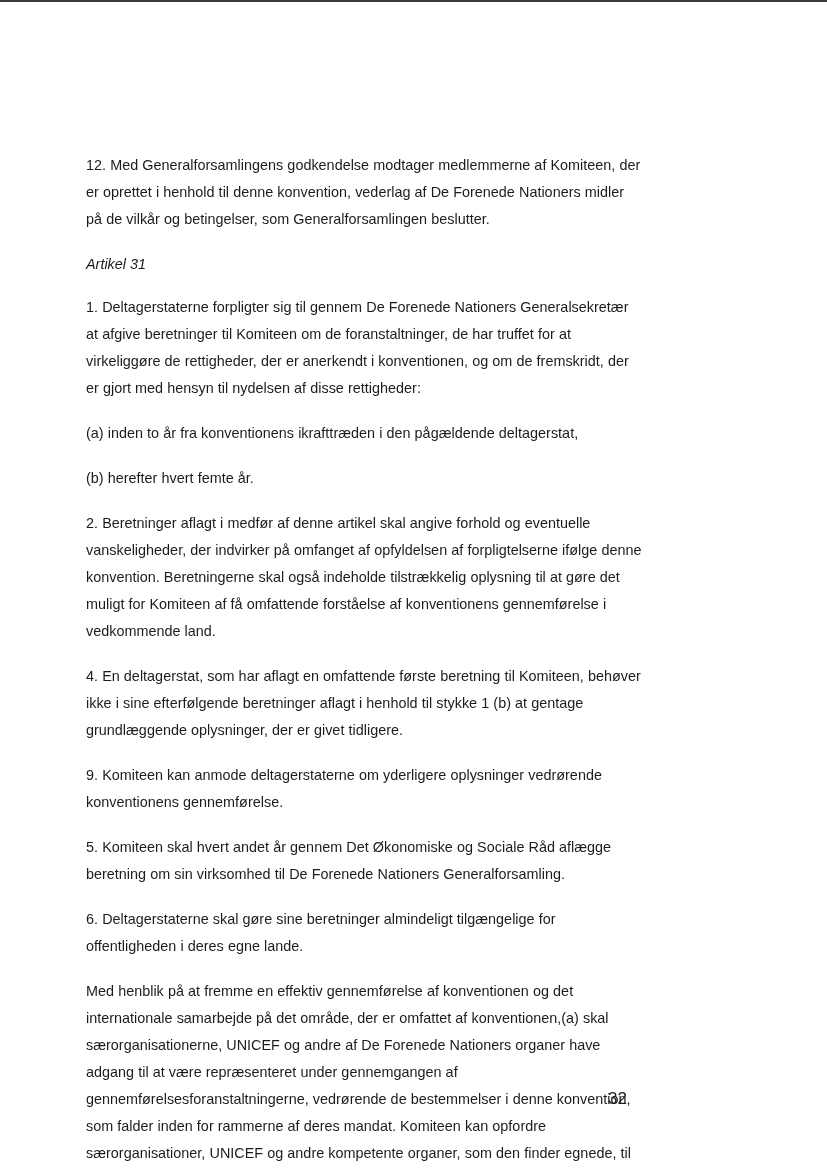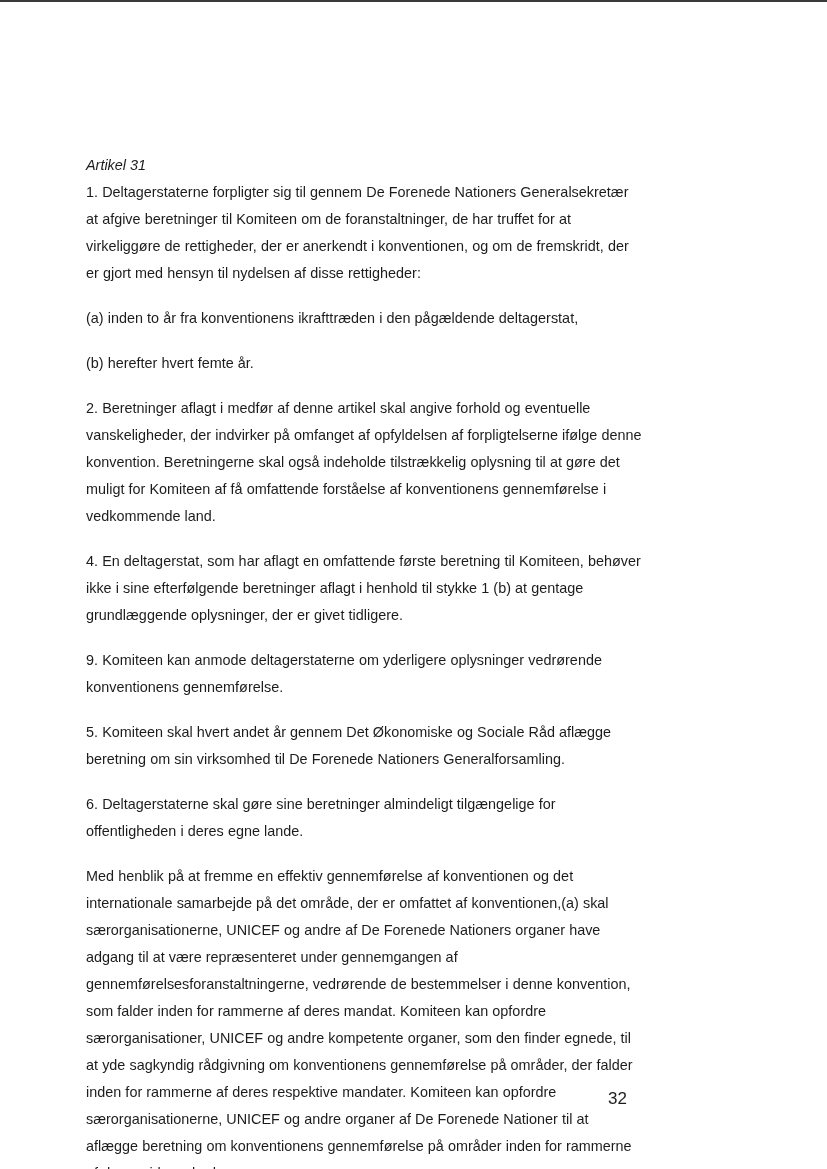--- a/index.html
+++ b/index.html
@@ -42,20 +42,21 @@
     line-height: 27px;
     color: #1c1c1c;
     margin: 0 0 18px 0;
     text-align: left;
     word-spacing: 0.1px;
     letter-spacing: 0.01px;
   }
 
   .para.tight {
     margin-bottom: 0;
+    margin-top: 16px;
   }
 
   .article-heading {
     font-family: "Liberation Sans", sans-serif;
     font-size: 14.4px;
     line-height: 27px;
     font-style: italic;
     color: #1c1c1c;
     margin: 0;
   }
@@ -76,20 +77,21 @@
 </style>
 </head>
 <body>
 
 <div class="page">
 
   <div class="page-top-rule"></div>
 
   <div class="content">
 
+    <p class="para">12. Med Generalforsamlingens godkendelse modtager medlemmerne af Komiteen, der er oprettet i henhold til denne konvention, vederlag af De Forenede Nationers midler på de vilkår og betingelser, som Generalforsamlingen beslutter.</p>
 
     <div class="block-group">
       <div class="article-heading">Artikel 31</div>
       <p class="para tight">1. Deltagerstaterne forpligter sig til gennem De Forenede Nationers Generalsekretær at afgive beretninger til Komiteen om de foranstaltninger, de har truffet for at virkeliggøre de rettigheder, der er anerkendt i konventionen, og om de fremskridt, der er gjort med hensyn til nydelsen af disse rettigheder:</p>
     </div>
 
     <p class="para">(a) inden to år fra konventionens ikrafttræden i den pågældende deltagerstat,</p>
 
     <p class="para">(b) herefter hvert femte år.</p>
 

